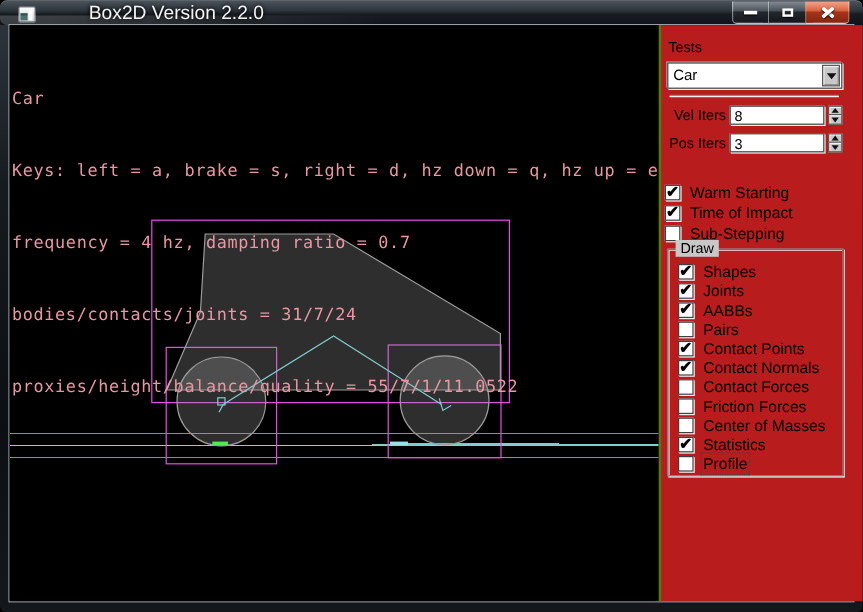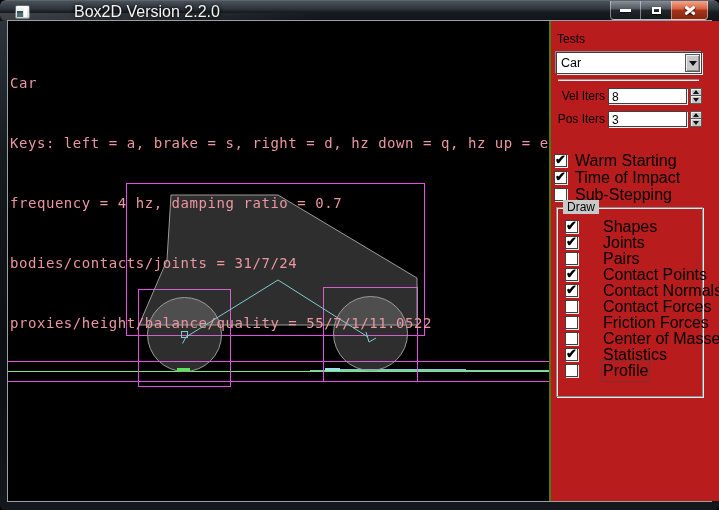--- a/index.html
+++ b/index.html
@@ -78,31 +78,31 @@
   .spinner{margin-left:3px;display:flex;flex-direction:column;}
   .spin-btn{width:12px;height:8px;background:#c8c8c8;border:1px solid #5a5a5a;
     box-shadow:inset 1px 1px 0 #f0f0f0;display:flex;align-items:center;justify-content:center;}
   .spin-btn + .spin-btn{border-top:none;}
 
   .checkrow{display:flex;align-items:center;height:13px;margin-bottom:4px;}
   .checkbox{width:13px;height:13px;background:#fff;border:1px solid #3f3f3f;
     box-shadow:1px 1px 0 #efefef;position:relative;flex:0 0 auto;}
   .checkbox.checked::after{content:"\2714";position:absolute;left:0px;top:-3px;
     font-size:13px;font-weight:bold;color:#000;}
-  .check-label{margin-left:8px;font-size:16px;color:#000;white-space:nowrap;}
+  .check-label{margin-left:8px;font-size:13px;color:#000;white-space:nowrap;}
   .focus-dotted{outline:1px dotted #444;outline-offset:1px;}
 
   .sim-checks{position:absolute;left:3px;top:133px;}
   .sim-checks .checkrow{margin-bottom:4px;}
 
   .draw-group{position:absolute;left:5px;top:186px;width:147px;height:190px;
     border:1px solid #8c8c8c;box-shadow:1px 1px 0 #ececec, inset 1px 1px 0 #ececec;}
   .draw-title{position:absolute;left:6px;top:-8px;background:#c8c8c8;padding:0 4px;font-size:12px;color:#000;}
   .draw-items{position:absolute;left:8px;top:12px;}
-  .draw-items .checkrow{margin-bottom:3px;gap:17px;}
+  .draw-items .checkrow{margin-bottom:3px;}
 
   .btn-col{position:absolute;left:29px;top:384px;}
   .gbutton{width:101px;height:20px;margin-bottom:3px;background:#c8c8c8;
     border:1px solid #3c3c3c;box-shadow:inset 1px 1px 0 #f2f2f2, inset -1px -1px 0 #8f8f8f;
     display:flex;align-items:center;justify-content:center;font-size:13px;color:#000;}
 </style>
 </head>
 <body>
 
 <div class="window">
@@ -252,20 +252,24 @@
             <div class="checkrow">
               <span class="checkbox checked"></span>
               <span class="check-label">Shapes</span>
             </div>
 
             <div class="checkrow">
               <span class="checkbox checked"></span>
               <span class="check-label">Joints</span>
             </div>
 
+            <div class="checkrow">
+              <span class="checkbox checked"></span>
+              <span class="check-label">AABBs</span>
+            </div>
 
             <div class="checkrow">
               <span class="checkbox"></span>
               <span class="check-label">Pairs</span>
             </div>
 
             <div class="checkrow">
               <span class="checkbox checked"></span>
               <span class="check-label">Contact Points</span>
             </div>

